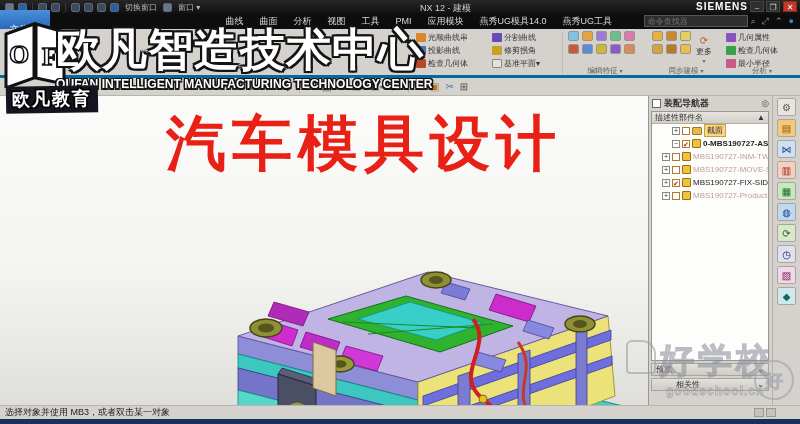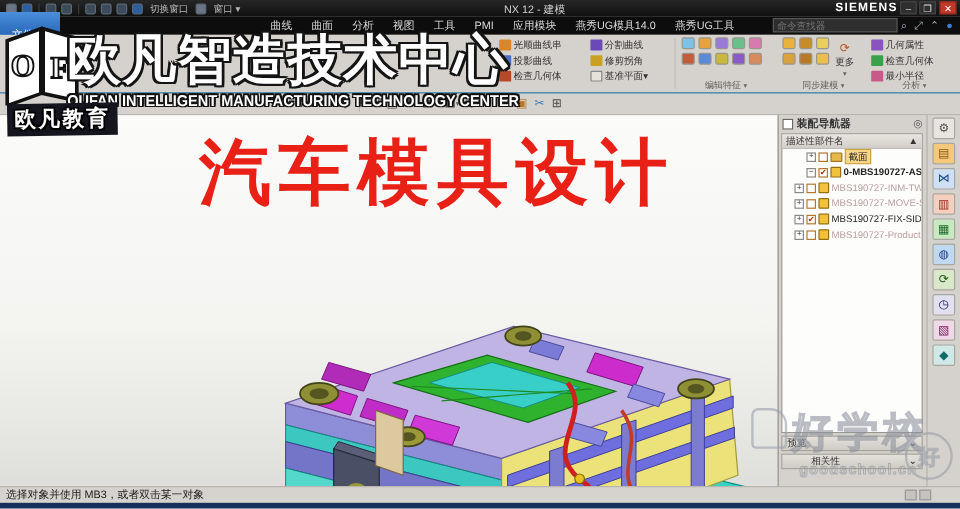--- a/index.html
+++ b/index.html
@@ -21,21 +21,21 @@
 
   
   .tabrow { position:absolute; left:0; top:14px; width:800px; height:15px; background:#0d0d0d; display:flex; align-items:center; }
   .filetab { height:15px; padding:12px 10px; font-size:9px; line-height:15px; color:#fff; background:linear-gradient(#4a8edc,#1f5fae); }
   .rtab { font-size:9px; color:#dcdcdc; padding:0 8px; line-height:15px; white-space:nowrap; }
   .tab-right { position:absolute; right:3px; top:1px; display:flex; align-items:center; }
   .cmdfind { width:104px; height:12px; background:#2e2e2e; border:1px solid #555; color:#999; font-size:8px; padding:0 3px; }
   .tr-ico { font-size:9px; color:#9aa4b0; margin:0 3px; }
 
   
-  .ribbon { position:absolute; left:0; top:29px; width:800px; height:49px; background:#d5d2cd; border-bottom:1px solid #0369a1; }
+  .ribbon { position:absolute; left:0; top:29px; width:800px; height:49px; background:#d5d2cd; border-bottom:3px solid #0369a1; }
   .rgroup { position:absolute; top:2px; height:44px; }
   .gsep { position:absolute; top:3px; width:1px; height:42px; background:#c1beb8; }
   .cbtn { display:flex; align-items:center; height:13px; white-space:nowrap; }
   .cbtn .gi { width:10px; height:9px; margin-right:2px; border-radius:1px; }
   .cbtn span { font-size:8px; color:#333; }
   .glabel { position:absolute; bottom:-1px; width:100%; text-align:center; font-size:7.5px; color:#5d5d58; }
   .icogrid { display:grid; grid-template-columns:repeat(5,13px); grid-auto-rows:12px; gap:1px; }
   .icogrid.c3 { grid-template-columns:repeat(3,13px); }
   .mini { width:11px; height:10px; border-radius:2px; border:1px solid #9a968e; }
   .more { display:flex; flex-direction:column; align-items:center; justify-content:center; font-size:8px; color:#333; height:36px; }

